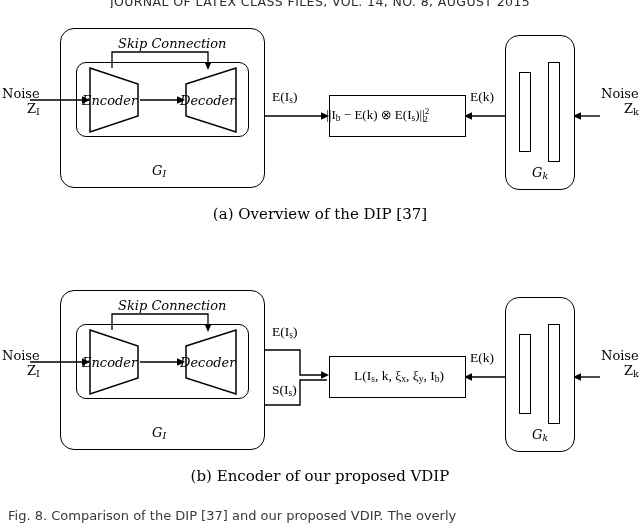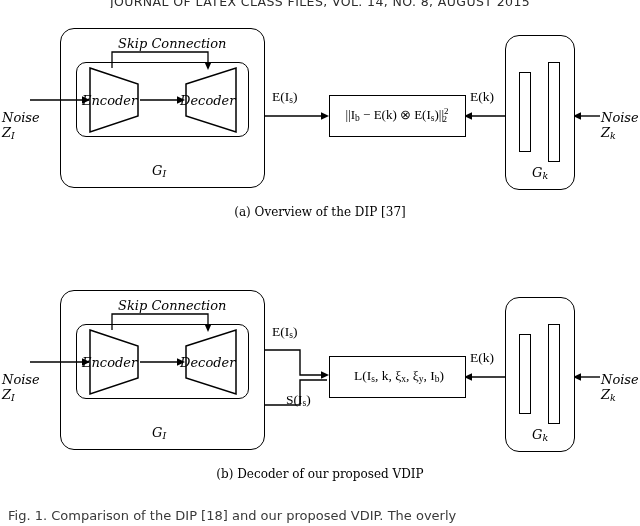--- a/index.html
+++ b/index.html
@@ -65,21 +65,21 @@
     font-family: Liberation Serif, serif;
     font-size: 13.5px;
     white-space: nowrap;
   }
   .caption {
     position: absolute;
     width: 640px;
     left: 0;
     text-align: center;
     font-family: "DejaVu Serif", serif;
-    font-size: 12px;
+    font-size: 15px;
   }
   .figcap {
     position: absolute;
     left: 8px;
     width: 624px;
     font-family: "DejaVu Sans", sans-serif;
     font-size: 13px;
     color: #3a3a3a;
     white-space: nowrap;
     overflow: hidden;
@@ -87,26 +87,24 @@
   svg.overlay {
     position: absolute;
     left: 0;
     top: 0;
     overflow: visible;
     pointer-events: none;
   }
   .noise {
     position: absolute;
     font-family: "DejaVu Serif", serif;
-    font-style: italic;
     font-size: 13px;
     line-height: 1.15;
-    text-align: left;
-    white-space: nowrap;
-    margin-top: 24px;
+    text-align: right;
+    white-space: nowrap;
   }
   .sub {
     font-size: 9.5px;
     vertical-align: -0.25em;
   }
   .supsub {
     font-size: 9px;
   }
 </style>
 </head>
@@ -180,21 +178,21 @@
       <span>Z</span><span class="sub">k</span>
     </div>
 
     <div class="math" style="left:272px;top:89px;">
       <span>E(I</span><span class="sub">s</span><span>)</span>
     </div>
     <div class="math" style="left:470px;top:89px;">
       <span>E(k)</span>
     </div>
 
-    <div class="math" style="left:329px;top:107px;width:124px;text-align:right;font-size:13px;">
+    <div class="math" style="left:318px;top:107px;width:124px;text-align:center;font-size:13px;">
       <span style="display:inline-block;">||I<span class="sub">b</span> − E(k) ⊗ E(I<span class="sub">s</span>)||<span class="supsub" style="position:relative;top:-5px;">2</span><span class="supsub" style="position:relative;top:3px;left:-6px;">2</span></span>
     </div>
 
     <div class="caption" style="top:205px;">(a) Overview of the DIP [37]</div>
   </div>
 
   <div class="fig" style="top:262px;height:230px;">
 
     <div class="rbox" style="left:60px;top:28px;width:205px;height:160px;"></div>
     <div class="rbox" style="left:76px;top:62px;width:173px;height:75px;border-radius:10px;"></div>
@@ -251,29 +249,29 @@
       <span>Z</span><span class="sub">I</span>
     </div>
     <div class="noise" style="left:601px;top:87px;">
       <span>Noise</span><br>
       <span>Z</span><span class="sub">k</span>
     </div>
 
     <div class="math" style="left:272px;top:62px;">
       <span>E(I</span><span class="sub">s</span><span>)</span>
     </div>
-    <div class="math" style="left:272px;top:130px;margin-left:14px;">
+    <div class="math" style="left:272px;top:120px;">
       <span>S(I</span><span class="sub">s</span><span>)</span>
     </div>
     <div class="math" style="left:470px;top:88px;">
       <span>E(k)</span>
     </div>
 
     <div class="math" style="left:337px;top:106px;width:124px;text-align:center;font-size:13.5px;">
       <span style="display:inline-block;">L(I<span class="sub">s</span>, k, ξ<span class="sub">x</span>, ξ<span class="sub">y</span>, I<span class="sub">b</span>)</span>
     </div>
 
-    <div class="caption" style="top:205px;">(b) Decoder of our proposed VDIP</div>
+    <div class="caption" style="top:205px;">(b) Encoder of our proposed VDIP</div>
   </div>
 
-  <div class="figcap" style="top:508px;">Fig. 1. Comparison of the DIP [18] and our proposed VDIP. The overly</div>
+  <div class="figcap" style="top:508px;">Fig. 8. Comparison of the DIP [37] and our proposed VDIP. The overly</div>
 
 </div>
 
 </body></html>

